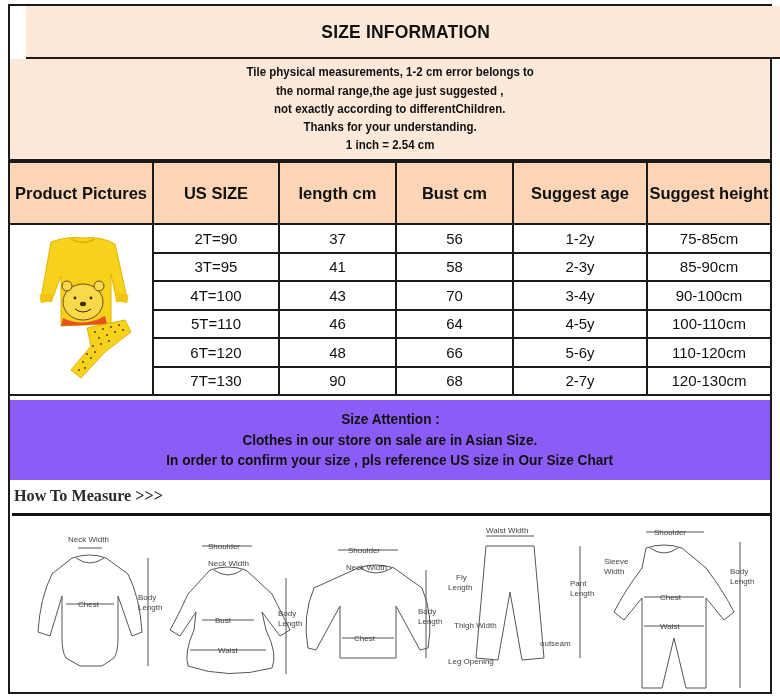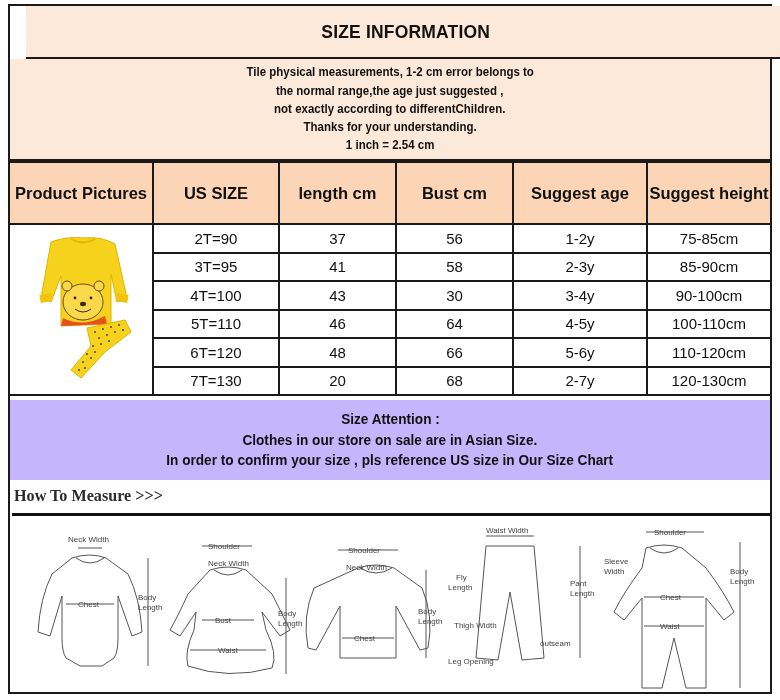--- a/index.html
+++ b/index.html
@@ -16,21 +16,21 @@
                 box-sizing:border-box; border-bottom:2px solid #1a1a1a;
                 display:flex; flex-direction:column; align-items:center; justify-content:center; }
   .note-block div { font-weight:bold; font-size:12.5px; line-height:18.2px; transform:scaleX(0.92); white-space:nowrap; }
   table.size { position:absolute; left:0; top:155px; width:760px; border-collapse:collapse; table-layout:fixed; }
   table.size td, table.size th { border:2px solid #1a1a1a; text-align:center; padding:0; }
   table.size th { background:#fbd5b5; height:60px; font-size:16.5px; font-weight:bold; white-space:nowrap; }
   table.size td { height:26.5px; font-size:15px; background:#fff; }
   table.size tr > :first-child { border-left:none; }
   table.size tr > :last-child { border-right:none; }
   .pic-cell { position:relative; }
-  .attention { position:absolute; left:0; top:394px; width:100%; height:80px; background:#c4b5fd;
+  .attention { position:absolute; left:0; top:394px; width:100%; height:80px; background:#8b5cf6;
                display:flex; flex-direction:column; align-items:center; justify-content:center; }
   .attention div { font-weight:bold; font-size:14.5px; line-height:20.5px; transform:scaleX(0.94); white-space:nowrap; }
   .measure-head { position:absolute; left:4px; top:480px; font-weight:bold; font-size:17px;
                   font-family:"Liberation Serif", serif; color:#2b2b2b; transform:scaleX(0.95); transform-origin:left; }
   .measure-rule { position:absolute; left:2px; right:0; top:507px; height:3px; background:#111; }
   .diagrams { position:absolute; left:0; top:512px; width:100%; height:174px; }
   .diagrams svg text { font-family:"Liberation Sans", sans-serif; font-size:8px; fill:#444; }
 </style>
 </head>
 <body>
@@ -116,41 +116,41 @@
     <tr>
       <td>3T=95</td>
       <td>41</td>
       <td>58</td>
       <td>2-3y</td>
       <td>85-90cm</td>
     </tr>
     <tr>
       <td>4T=100</td>
       <td>43</td>
-      <td>30</td>
+      <td>70</td>
       <td>3-4y</td>
       <td>90-100cm</td>
     </tr>
     <tr>
       <td>5T=110</td>
       <td>46</td>
       <td>64</td>
       <td>4-5y</td>
       <td>100-110cm</td>
     </tr>
     <tr>
       <td>6T=120</td>
       <td>48</td>
       <td>66</td>
       <td>5-6y</td>
       <td>110-120cm</td>
     </tr>
     <tr>
       <td>7T=130</td>
-      <td>20</td>
+      <td>90</td>
       <td>68</td>
       <td>2-7y</td>
       <td>120-130cm</td>
     </tr>
   </tbody>
     </table>
 
   <div class="attention">
     <div>Size Attention :</div>
     <div>Clothes in our store on sale are in Asian Size.</div>

